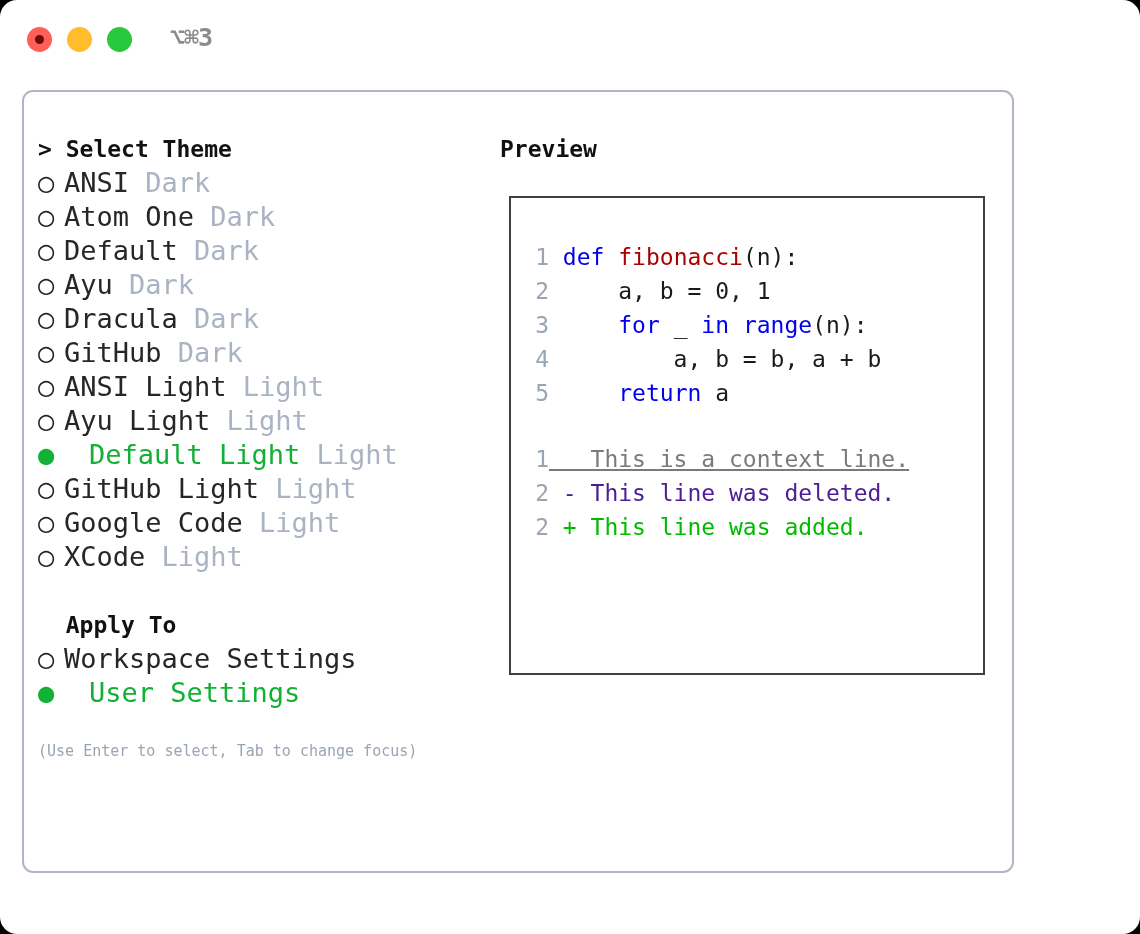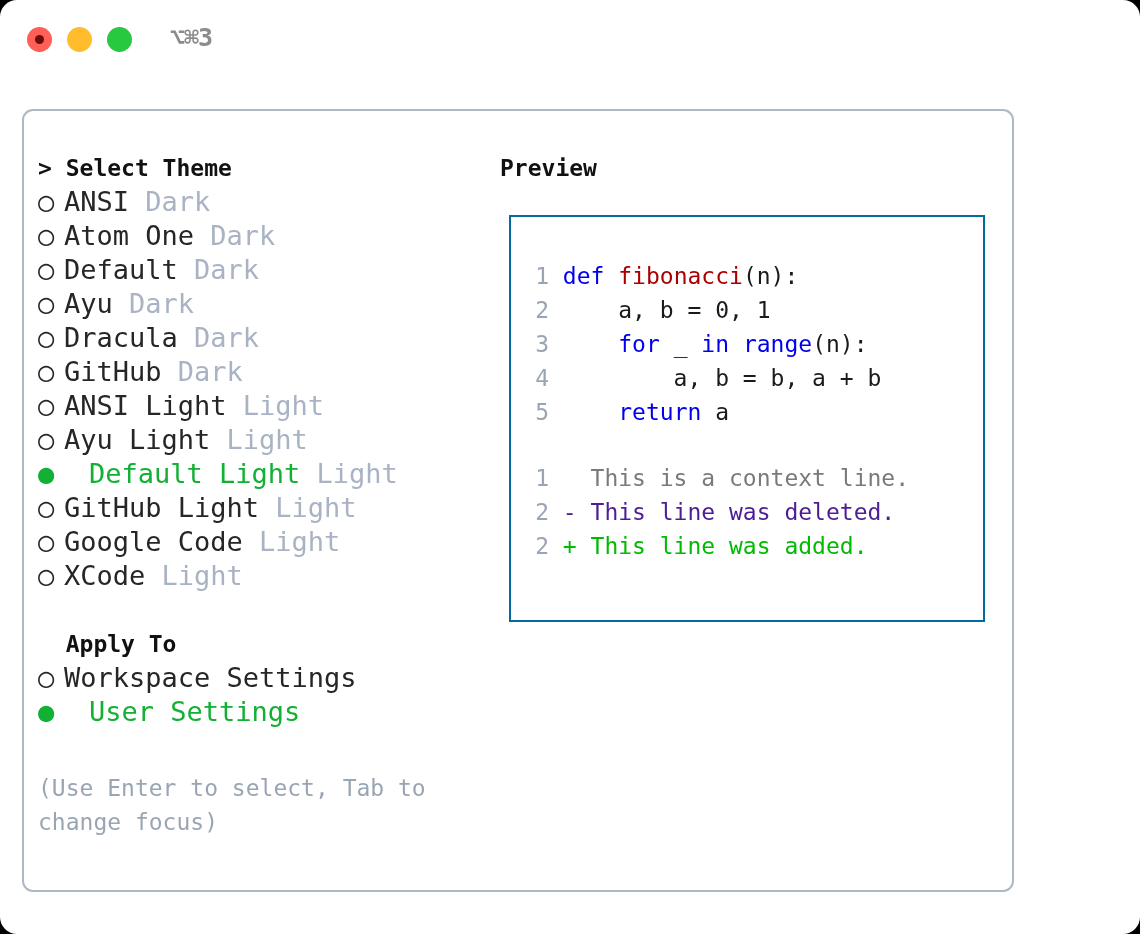--- a/index.html
+++ b/index.html
@@ -57,21 +57,21 @@
     font-weight: bold;
     color: #8c8c8c;
     letter-spacing: -1px;
     white-space: pre;
   }
 
   
   #panel {
     position: absolute;
     left: 22px;
-    top: 109px;
+    top: 90px;
     width: 992px;
     height: 783px;
     border: 2px solid #aeb8c4;
     border-radius: 11px;
     background: #ffffff;
   }
 
   
   #left-col {
     position: absolute;
@@ -102,42 +102,42 @@
   }
   .marker.on { color: #12b034; }
 
   .opt-row.selected .opt-label { color: #12b034; margin-left: 25px; }
   .opt-label { color: #262626; }
   .opt-tag { color: #a9b3c3; }
 
   .spacer-row { height: 34px; }
 
   #hint {
-    margin-top: 42px;
-    font-size: 23px;
+    margin-top: 24px;
+    font-size: 15px;
     line-height: 34px;
     color: #9aa5b4;
     width: 420px;
   }
 
   
   #right-col {
     position: absolute;
     left: 476px;
     top: 40px;
     width: 500px;
   }
 
   #preview-box {
     position: absolute;
     left: 9px;
     top: 64px;
     width: 476px;
-    height: 407px;
-    border: 2px solid #0369a1;
+    height: 479px;
+    border: 2px solid #404040;
     background: #ffffff;
   }
 
   #code-area {
     position: absolute;
     left: 12px;
     top: 42px;
     width: 452px;
   }
 
@@ -153,21 +153,21 @@
     text-align: right;
     color: #9aa5b4;
   }
 
   .kw    { color: #0000ee; }
   .fn    { color: #aa0000; }
   .plain { color: #1a1a1a; }
 
   .gap-line { height: 32px; }
 
-  .diff-ctx { color: #7a7a7a; }
+  .diff-ctx { color: #7a7a7a; text-decoration: underline; }
   .diff-del { color: #4c1d95; }
   .diff-add { color: #00bb00; }
 </style>
 </head>
 <body>
 
 <div id="window">
 
   <div id="titlebar">
     <div class="traffic-light tl-close"></div>

